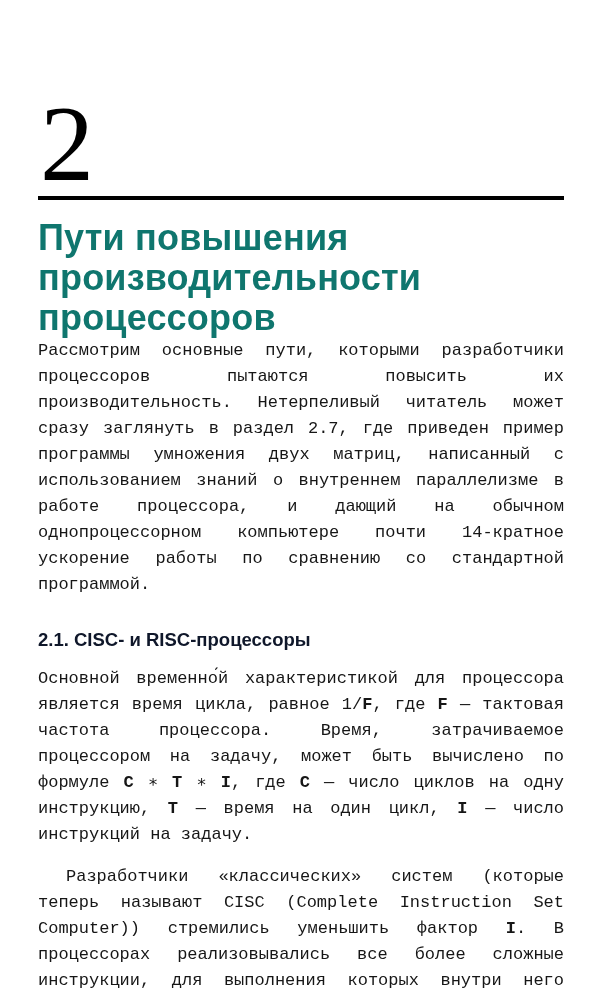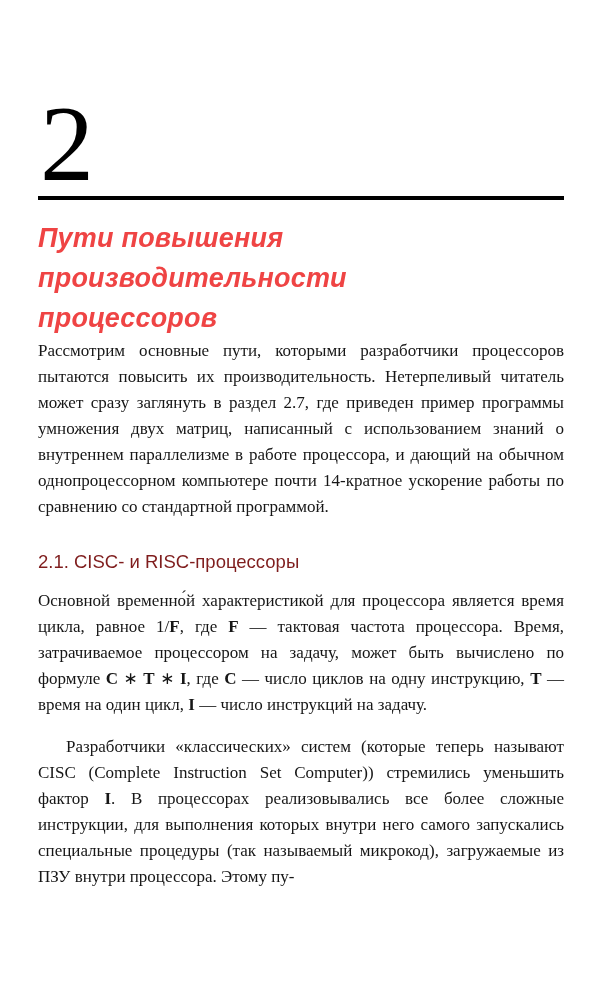--- a/index.html
+++ b/index.html
@@ -29,48 +29,48 @@
   }
   .chapter-rule {
     height: 4px;
     background: #000000;
     margin-top: 10px;
     width: 100%;
   }
   .chapter-title {
     font-family: "Liberation Sans", sans-serif;
     font-weight: 700;
-    font-size: 27px;
+    font-size: 36px;
     line-height: 40px;
-    color: #ef4444;
+    color: #0f766e;
     white-space: pre-line;
     margin-top: 18px;
     letter-spacing: 0.2px;
-    font-style: italic;
   }
   .body-text {
     font-size: 17px;
     line-height: 26px;
     text-align: justify;
     color: #161616;
   }
   .intro-paragraph {
     margin-top: 42px;
   }
   .section-heading {
     font-family: "Liberation Sans", sans-serif;
-    font-weight: 400;
+    font-weight: 700;
     font-size: 18.5px;
     line-height: 24px;
-    color: #7f1d1d;
+    color: #0f172a;
     margin-top: 30px;
     margin-bottom: 14px;
   }
   .para {
     margin: 0 0 0 0;
+    font-family: Liberation Mono, monospace;
   }
   .para + .para {
     margin-top: 16px;
   }
   .indent {
     text-indent: 28px;
   }
   .bold-serif {
     font-weight: 700;
   }

